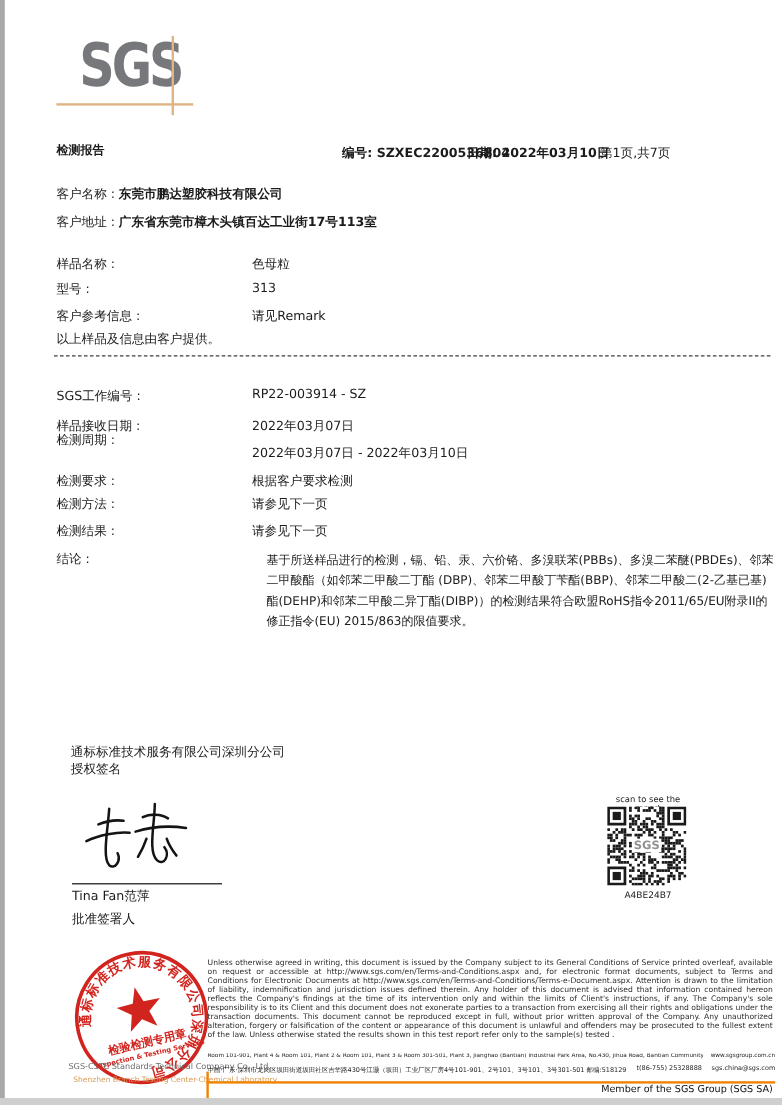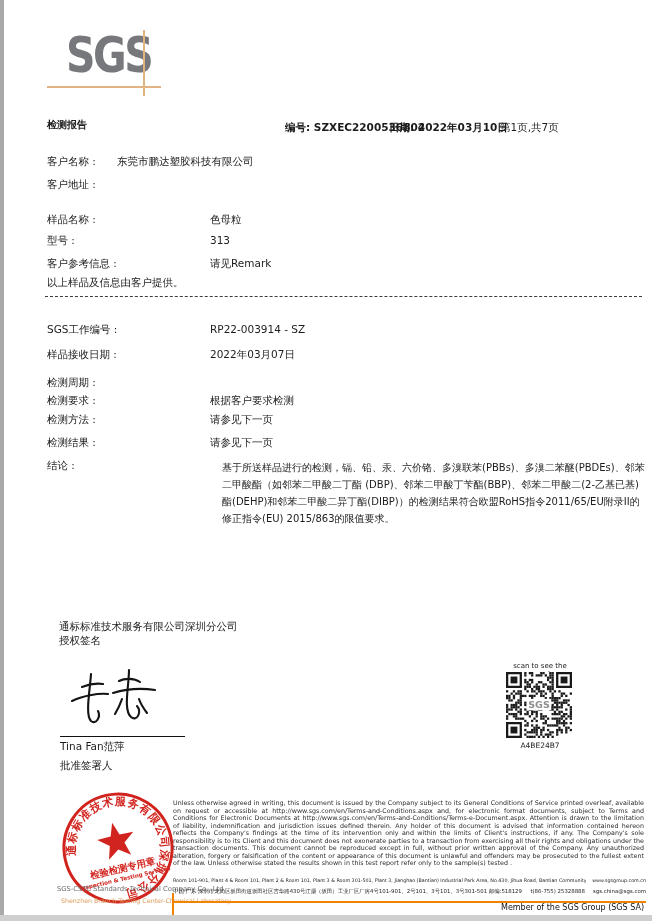--- a/index.html
+++ b/index.html
@@ -15,21 +15,21 @@
         letter-spacing:-3px;line-height:1;transform:scaleX(0.82);transform-origin:left top;}
   .brand-hline{position:absolute;left:47px;top:86px;width:114px;height:2px;background:#e2b383;}
   .brand-vline{position:absolute;left:143px;top:30px;width:2px;height:66px;background:#e2b383;}
   .doc-title{position:absolute;left:47px;top:118px;font-size:10px;font-weight:bold;}
   .report-no{position:absolute;left:237px;top:121px;font-size:10.5px;font-weight:600;margin-left:48px;}
   .date-line{position:absolute;left:389px;top:121px;font-size:10.5px;font-weight:600;}
   .page-info{position:absolute;left:500px;top:121px;font-size:10.5px;font-weight:400;}
 
   .lbl{position:absolute;left:47px;font-size:10.5px;white-space:nowrap;}
   .val{position:absolute;font-size:10.5px;white-space:nowrap;}
-  .v1{left:117px;} .v2{left:210px;}
+  .v1{left:99px;font-weight:bold;} .v2{left:210px;}
 
   .note-line{position:absolute;left:47px;top:276px;font-size:10.5px;}
   .dashes{position:absolute;left:45px;top:296px;width:597px;border-top:1.4px dashed #3c3c3c;}
 
   .conclusion{position:absolute;left:222px;top:459px;width:424px;font-size:10px;line-height:17px;white-space:normal;}
 
   
   .sig-company{position:absolute;left:59px;top:620px;font-size:10.5px;}
   .sig-auth{position:absolute;left:59px;top:634px;font-size:10.5px;}
   .sig-svg{position:absolute;left:62px;top:660px;}
@@ -76,36 +76,38 @@
   </div>
   <div class="date-line">
     <span>日期:</span>
     <span>2022年03月10日</span>
   </div>
   <div class="page-info">第1页,共7页</div>
 
   <div class="lbl" style="top:155px;">客户名称 :</div>
   <div class="val v1" style="top:155px;">东莞市鹏达塑胶科技有限公司</div>
   <div class="lbl" style="top:178px;">客户地址 :</div>
+  <div class="val v1" style="top:178px;">广东省东莞市樟木头镇百达工业街17号113室</div>
 
   <div class="lbl" style="top:213px;">样品名称 :</div>
   <div class="val v2" style="top:213px;">色母粒</div>
   <div class="lbl" style="top:234px;">型号 :</div>
   <div class="val v2" style="top:234px;">313</div>
   <div class="lbl" style="top:257px;">客户参考信息 :</div>
   <div class="val v2" style="top:257px;">请见Remark</div>
   <div class="note-line">以上样品及信息由客户提供。</div>
 
   <div class="dashes"></div>
 
   <div class="lbl" style="top:323px;">SGS工作编号 :</div>
   <div class="val v2" style="top:323px;">RP22-003914 - SZ</div>
   <div class="lbl" style="top:348px;">样品接收日期 :</div>
   <div class="val v2" style="top:348px;">2022年03月07日</div>
-  <div class="lbl" style="top:376px;">检测周期 :</div>
+  <div class="lbl" style="top:360px;">检测周期 :</div>
+  <div class="val v2" style="top:371px;">2022年03月07日 - 2022年03月10日</div>
   <div class="lbl" style="top:394px;">检测要求 :</div>
   <div class="val v2" style="top:394px;">根据客户要求检测</div>
   <div class="lbl" style="top:413px;">检测方法 :</div>
   <div class="val v2" style="top:413px;">请参见下一页</div>
   <div class="lbl" style="top:436px;">检测结果 :</div>
   <div class="val v2" style="top:436px;">请参见下一页</div>
   <div class="lbl" style="top:459px;">结论 :</div>
   <div class="conclusion">基于所送样品进行的检测，镉、铅、汞、六价铬、多溴联苯(PBBs)、多溴二苯醚(PBDEs)、邻苯二甲酸酯（如邻苯二甲酸二丁酯 (DBP)、邻苯二甲酸丁苄酯(BBP)、邻苯二甲酸二(2-乙基已基)酯(DEHP)和邻苯二甲酸二异丁酯(DIBP)）的检测结果符合欧盟RoHS指令2011/65/EU附录II的修正指令(EU) 2015/863的限值要求。</div>
 
   <div class="sig-company">通标标准技术服务有限公司深圳分公司</div>

